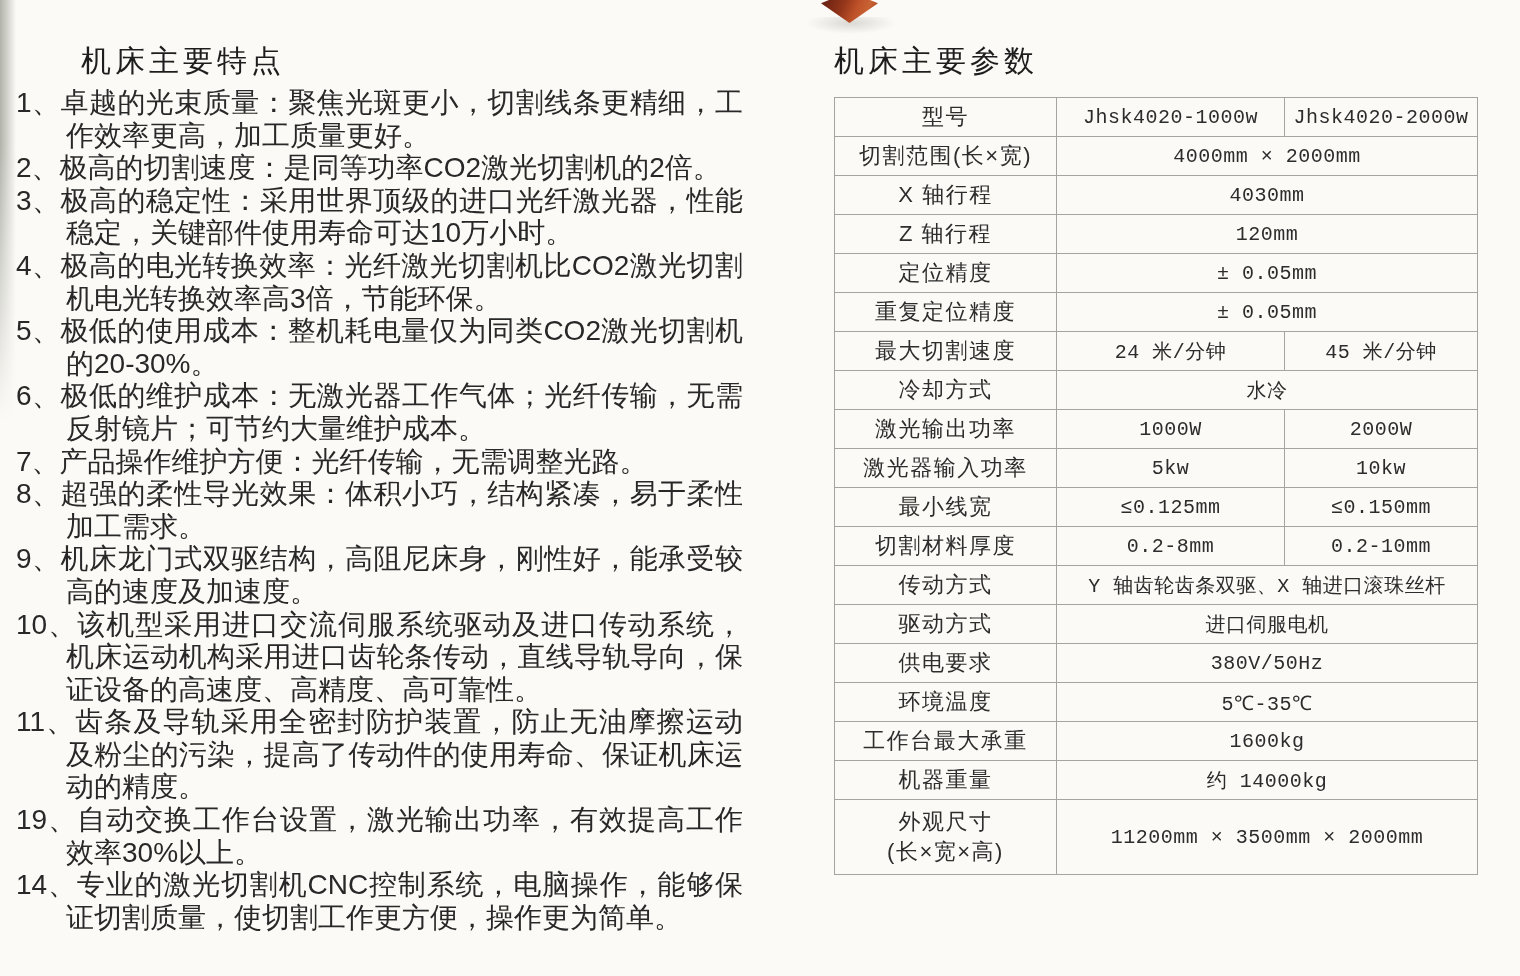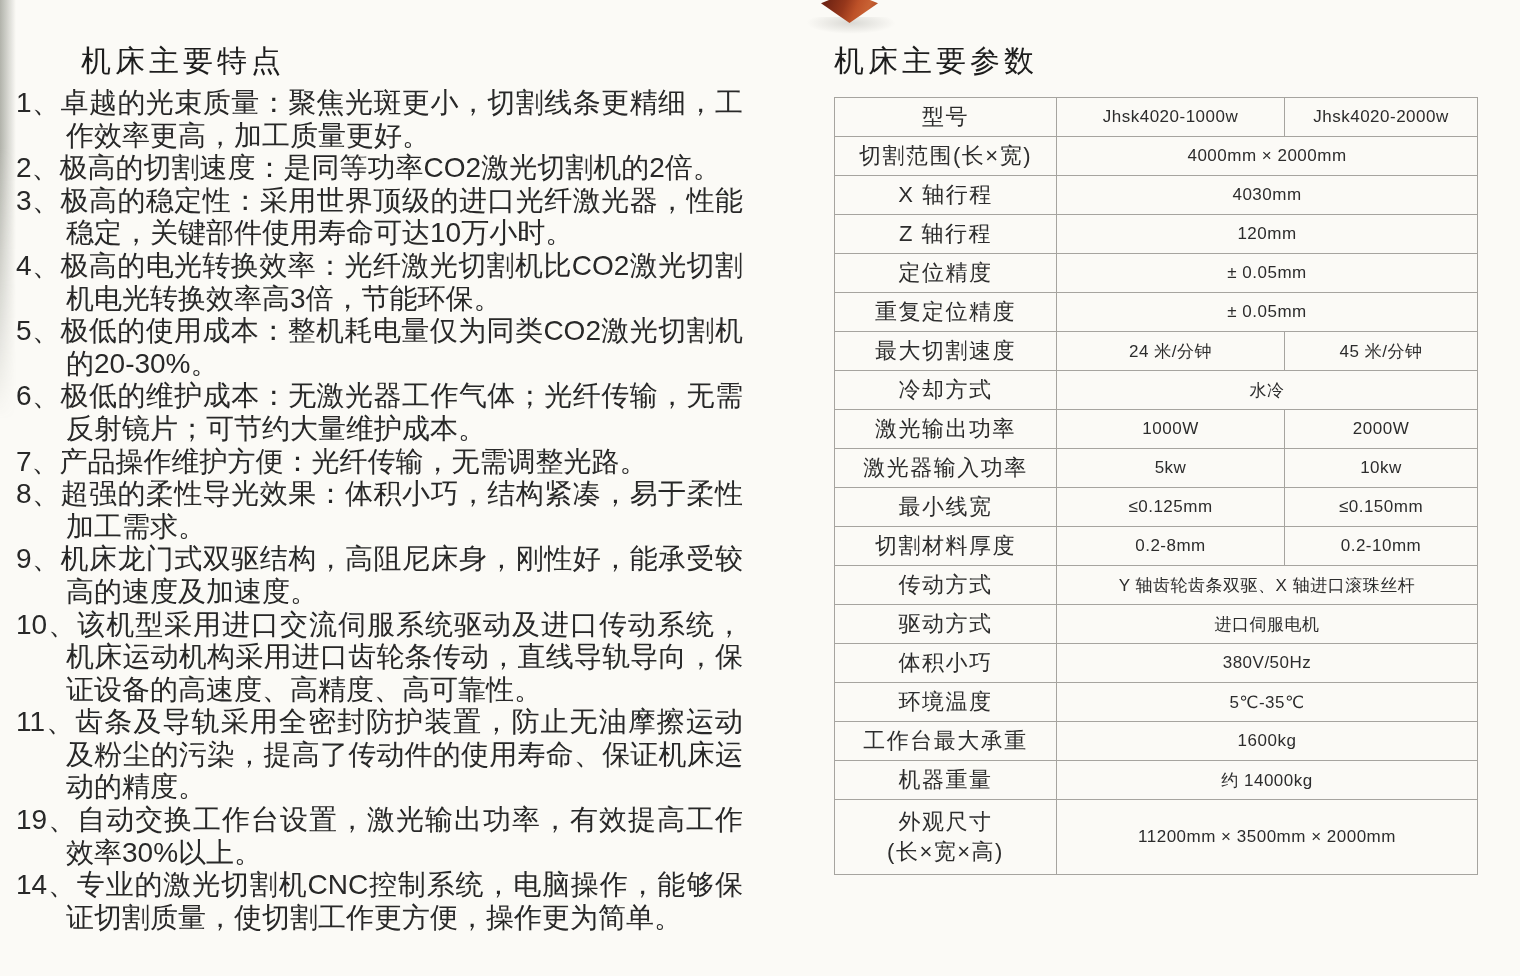--- a/index.html
+++ b/index.html
@@ -83,23 +83,24 @@
     overflow: hidden;
   }
   .param-table tr.tall td { height: 74px; }
   .param-table .lbl {
     font-size: 22px;
     letter-spacing: 1.5px;
     color: #2d2d2d;
   }
   .param-table .lbl div { line-height: 30px; }
   .param-table .val {
-    font-size: 17px;
+    font-size: 20px;
     letter-spacing: 0.5px;
     color: #2c2c2c;
+    font-family: Liberation Mono, monospace;
   }
 </style>
 </head>
 <body>
 
 <div class="edge-shade"></div>
 
 <div class="diamond-shadow"></div>
 <div class="diamond"></div>
 
@@ -215,21 +216,21 @@
         <td class="val" colspan="2">Y 轴齿轮齿条双驱、X 轴进口滚珠丝杆</td>
       </tr>
       <tr>
         <td class="lbl">
           <div>驱动方式</div>
         </td>
         <td class="val" colspan="2">进口伺服电机</td>
       </tr>
       <tr>
         <td class="lbl">
-          <div>体积小巧</div>
+          <div>供电要求</div>
         </td>
         <td class="val" colspan="2">380V/50Hz</td>
       </tr>
       <tr>
         <td class="lbl">
           <div>环境温度</div>
         </td>
         <td class="val" colspan="2">5℃-35℃</td>
       </tr>
       <tr>

